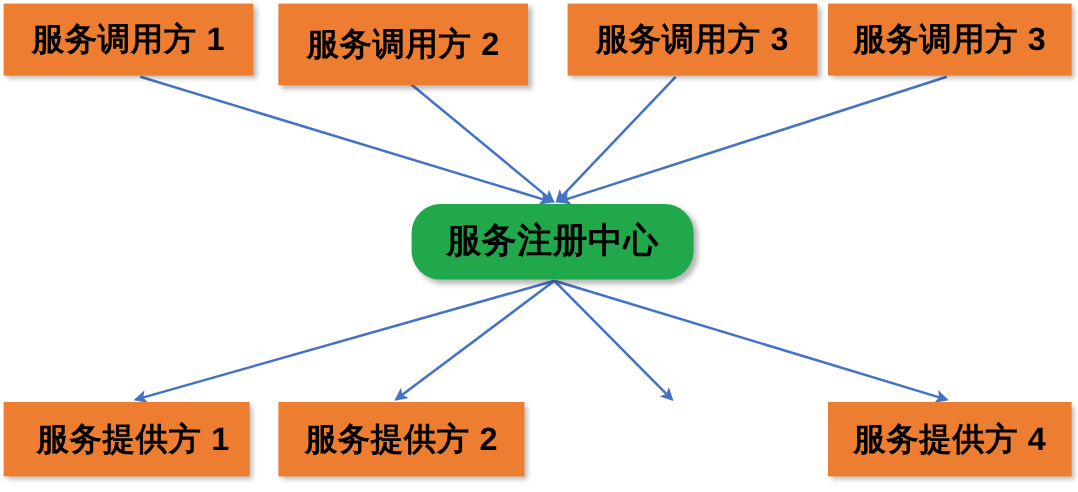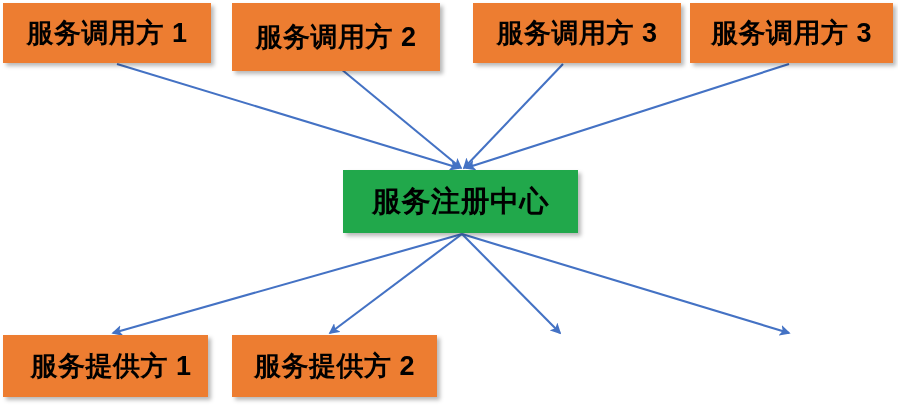--- a/index.html
+++ b/index.html
@@ -45,20 +45,21 @@
   .node-consumer,
   .node-provider {
     background: #ED7D31;
     font-size: 27px;
     line-height: 1;
   }
   .node-registry {
     background: #21A84B;
     font-size: 29px;
     line-height: 1;
+    border-radius: 24px;
   }
   .node-label {
     display: inline-block;
   }
 </style>
 </head>
 <body>
 
 <div id="diagram">
 
@@ -98,14 +99,17 @@
   <div class="node node-registry" id="node-registry" style="left: 343px; top: 170px; width: 235px; height: 63px; background: rgb(33, 168, 75);">
     <span class="node-label">服务注册中心</span>
   </div>
 
   <div class="node node-provider" id="node-provider-0" style="left: 3px; top: 335px; width: 205px; height: 62px; background: rgb(237, 125, 49); padding-left: 11px;">
     <span class="node-label">服务提供方 1</span>
   </div>
   <div class="node node-provider" id="node-provider-1" style="left: 232px; top: 335px; width: 205px; height: 62px; background: rgb(237, 125, 49);">
     <span class="node-label">服务提供方 2</span>
   </div>
+  <div class="node node-provider" id="node-provider-3" style="left: 690px; top: 335px; width: 203px; height: 62px; background: rgb(237, 125, 49);">
+    <span class="node-label">服务提供方 4</span>
+  </div>
 
 </div>
 
 </body></html>

